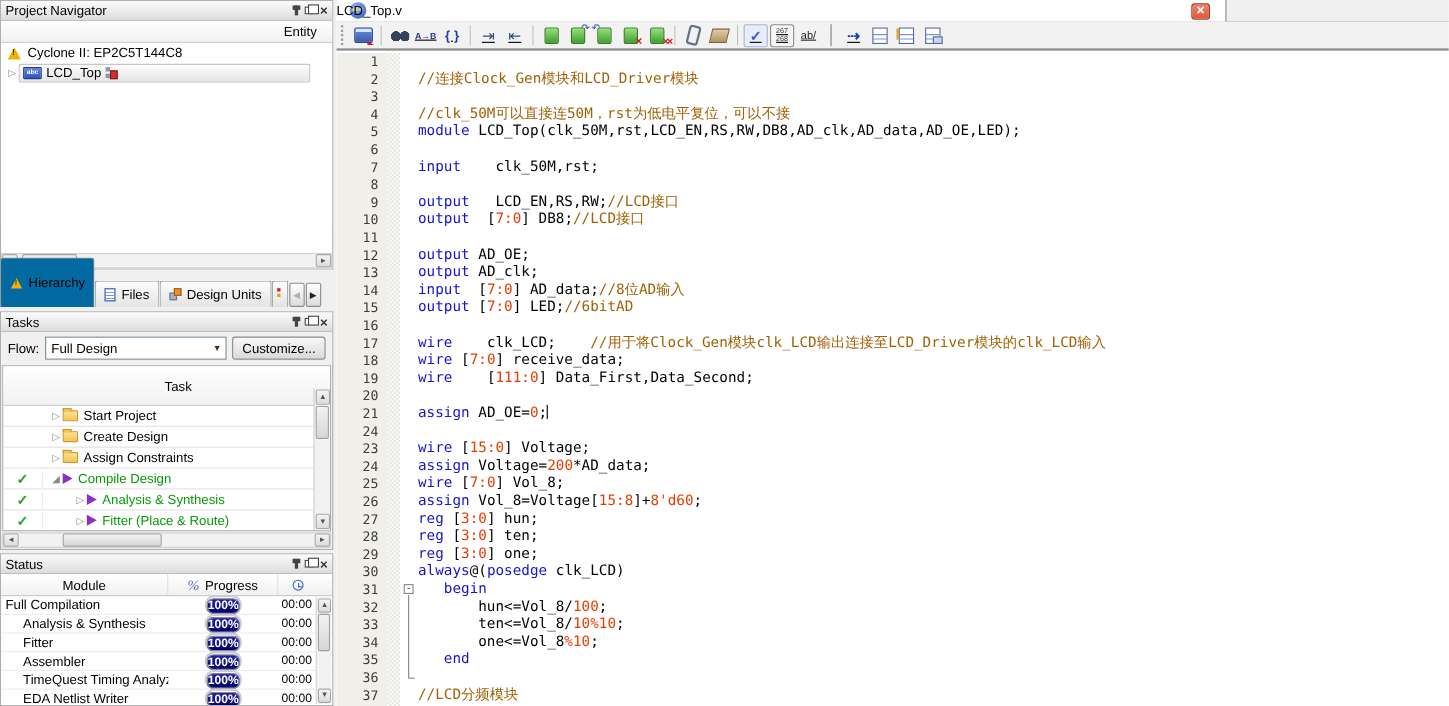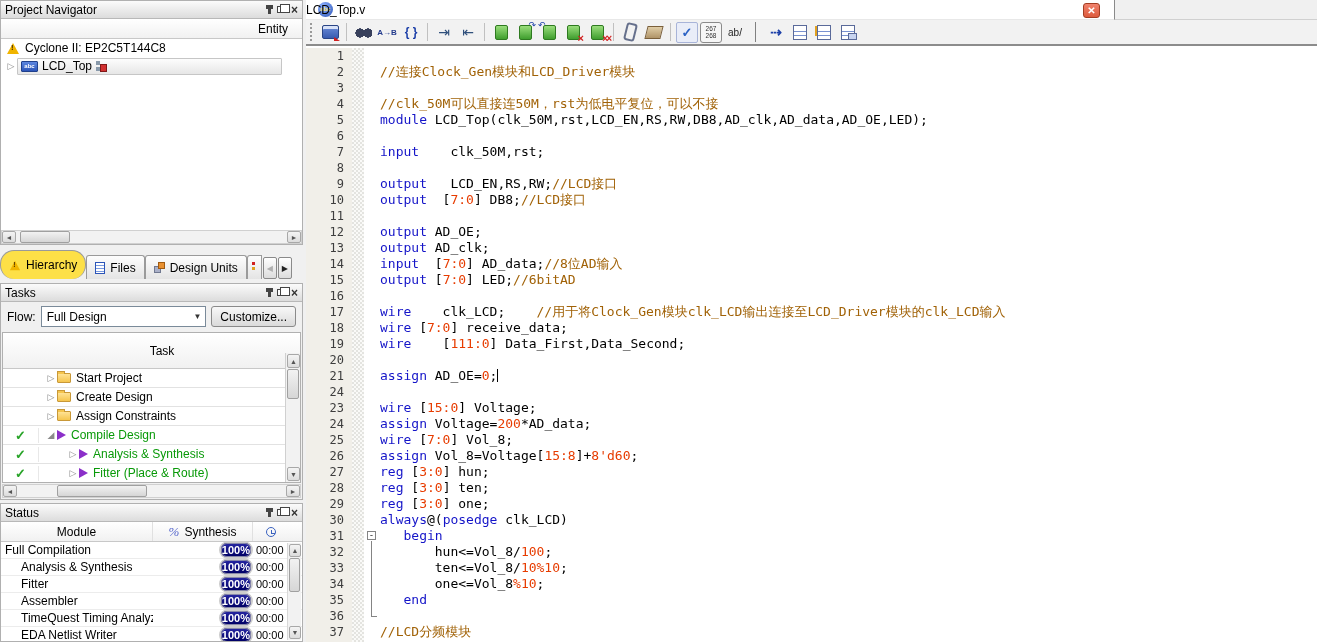--- a/index.html
+++ b/index.html
@@ -53,21 +53,21 @@
   .inst::after { content:""; position:absolute; right:0; top:3px; width:5px; height:6px;
     background:#d23030; border:1px solid #801818; }
   #nav .hscroll { bottom:0; }
 
   
   #tabstrip { position:absolute; left:0; top:247px; width:303px; height:32px; display:flex;
     align-items:flex-end; }
   .tab { display:flex; align-items:center; gap:5px; padding:0 8px; border:1px solid #9a9a9a;
     border-bottom:none; border-radius:3px 3px 0 0; height:24px;
     background:linear-gradient(#fdfdfd,#e4e4e4); font-size:12px; }
-  .tab.active { height:29px; background:#fde047; position:relative; z-index:2;border-radius:14px; }
+  .tab.active { height:45px; background:#0369a1; position:relative; z-index:2; }
   .ficon { width:10px; height:12px; border:1px solid #2c55b8; background:
     repeating-linear-gradient(#fff 0 2px, #7a9ae0 2px 3px); }
   .uicon { width:11px; height:11px; position:relative; }
   .uicon::before { content:""; position:absolute; left:0; bottom:0; width:5px; height:5px; background:#aab0c8; border:1px solid #707890; }
   .uicon::after { content:""; position:absolute; right:0; top:0; width:5px; height:5px; background:#e89030; border:1px solid #a05a10; }
   .tabcut { width:15px; height:24px; border:1px solid #9a9a9a; border-bottom:none;
     border-radius:3px 0 0 0; background:linear-gradient(#fdfdfd,#e4e4e4); position:relative; }
   .tabcut::before { content:""; position:absolute; left:4px; top:6px; width:3px; height:3px; background:#d02020; }
   .tabcut::after { content:""; position:absolute; left:4px; top:11px; width:3px; height:3px; background:#e0a020; }
   .tabbtn { width:14px; height:22px; margin-left:1px; background:linear-gradient(#ffffff,#dcdcdc);
@@ -109,21 +109,21 @@
   .shdr { height:20px; display:flex; background:linear-gradient(#ffffff,#f1f1f1); border-bottom:1px solid #c8c8c8; }
   .shdr .m { width:152px; text-align:center; line-height:20px; border-right:1px solid #e0e0e0; }
   .shdr .p { width:100px; display:flex; align-items:center; justify-content:center; gap:5px; border-right:1px solid #e0e0e0; }
   .pct { color:#5566cc; font-style:italic; font-family:"Liberation Serif", serif; font-size:13px; }
   .shdr .t { width:36px; display:flex; align-items:center; justify-content:center; }
   .clock { width:10px; height:10px; border:1px solid #3a62c0; border-radius:50%; position:relative; }
   .clock::before { content:""; position:absolute; left:4px; top:2px; width:3px; height:3px;
     border-left:1px solid #3a62c0; border-bottom:1px solid #3a62c0; }
   .srow { height:17px; display:flex; align-items:center; border-bottom:1px solid #ececec; }
   .srow .m { width:152px; padding-left:4px; white-space:nowrap; overflow:hidden; }
-  .srow .pw { width:100px; display:flex; justify-content:flex-end; }
+  .srow .pw { width:100px; display:flex; justify-content:center; }
   .pwrap { border:2px solid #cccccc; border-radius:9px; background:#fff; }
   .pbar { width:88px; height:13px; border-radius:6px; background:linear-gradient(#2424a0,#000066);
     border:1px solid #8888aa; color:#fff; font-weight:bold; font-size:11px; text-align:center; line-height:12px; }
   .srow .t { width:40px; padding-left:3px; font-size:11px; }
   #status .vscroll { position:absolute; right:1px; top:39px; bottom:1px; width:14px; background:#f2f2f2;
     border-left:1px solid #d8d8d8; }
   #status .vscroll .sb-btn { width:12px; height:13px; margin:1px; }
   #status .vscroll .sb-thumb { position:absolute; left:1px; right:1px; top:15px; height:34px; }
   #status .vscroll .dn { position:absolute; bottom:0; }
 
@@ -137,21 +137,21 @@
   .doc-name { position:absolute; left:0; right:0; top:3px; text-align:left; font-size:12px; }
   .doc-close { position:absolute; left:777px; top:3px; width:17px; height:15px; border-radius:3px;
     background:linear-gradient(#f0826d,#dd5a3c); border:1px solid #a33d22; color:#fff;
     font-weight:bold; font-size:10px; text-align:center; line-height:13px; }
   .title-rest { position:absolute; left:808px; top:0; right:0; height:20px; background:#f0f0f0;
     border-left:1px solid #8a8a8a; border-bottom:1px solid #d0d0d0; }
   .ed-toolbar { position:absolute; left:0; top:20px; right:0; height:26px; background:#f2f2f2;
     border-bottom:2px solid #8c8c8c; display:flex; align-items:center; padding-left:2px; }
   .drag { width:4px; height:18px; border-left:2px dotted #9a9a9a; margin:0 4px 0 2px; }
   .tbi { min-width:22px; height:21px; display:inline-flex; align-items:center; justify-content:center;
-    margin:0 1px; border-radius:2px; position:relative; font-size:12px; }
+    margin:0 1px; border-radius:2px; position:relative; font-size:12px;text-decoration:underline; }
   .sep { width:1px; height:18px; background:#c0c0c0; margin:0 4px; display:inline-block; }
   .sepbar { width:1px; height:20px; background:#808080; margin:0 8px; display:inline-block; }
   .i-export::before { content:""; width:15px; height:12px; background:linear-gradient(#6c8cd8,#3a5cb0);
     border:1px solid #2a4585; border-radius:2px; box-shadow:inset 0 3px 0 #d8e2f8; }
   .i-export::after { content:""; position:absolute; right:1px; bottom:2px; width:0; height:0;
     border-top:4px solid transparent; border-left:6px solid #d02020; }
   .i-find::before { content:""; width:17px; height:11px;
     background:radial-gradient(5px 5px at 5px 6px,#38405c 90%,transparent 95%),
                radial-gradient(5px 5px at 13px 6px,#38405c 90%,transparent 95%); }
   .i-replace::before { content:"A→B"; font-size:8px; font-weight:bold; color:#223a8c; }
@@ -348,21 +348,21 @@
     <span class="pbtns">
       <span class="pin"></span>
       <span class="flt"></span>
       <span class="xbt">×</span>
     </span>
   </div>
   <div class="shdr">
     <span class="m">Module</span>
     <span class="p">
       <span class="pct">%</span>
-      <span>Synthesis</span>
+      <span>Progress</span>
     </span>
     <span class="t">
         <span class="clock"></span>
       </span>
   </div>
   <div>
       <div class="srow">
         <span class="m" style="padding-left: 4px;">Full Compilation</span>
         <span class="pw">
           <span class="pwrap"><span class="pbar">100%</span></span>

